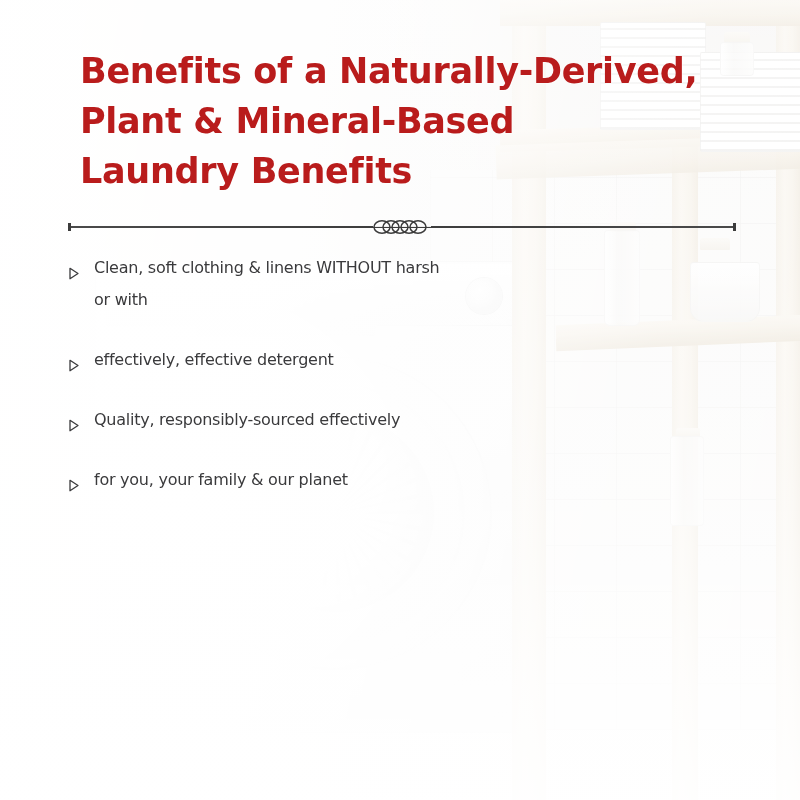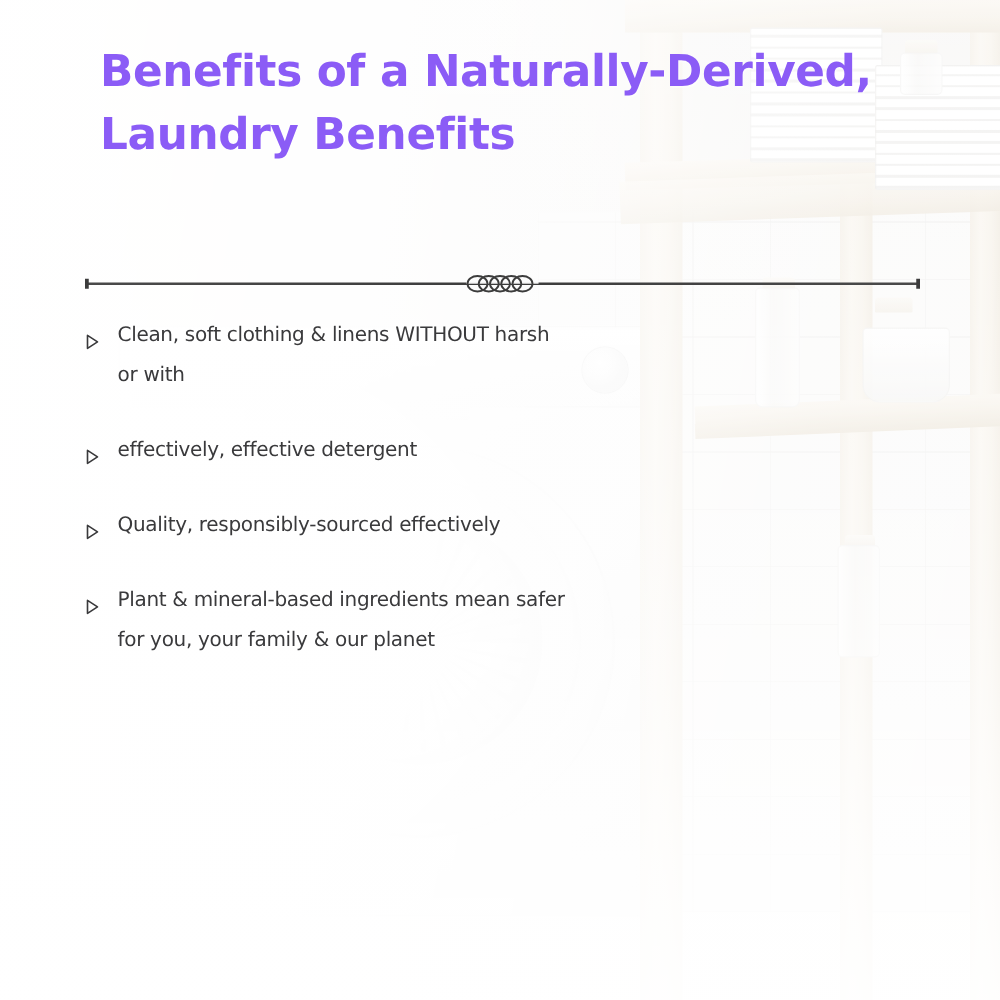--- a/index.html
+++ b/index.html
@@ -147,23 +147,23 @@
   }
 
   
   .content {
     position:absolute; inset:0;
     padding:0;
   }
 
   .title {
     position:absolute;
-    left:80px; top:33px;
+    left:80px; top:46px;
     width:600px;
-    color:#8b5cf6;
+    color:#b91c1c;
     font-family:"DejaVu Sans", sans-serif;
     font-weight:bold;
     font-size:35px;
     line-height:50px;
     letter-spacing:-0.3px;
     text-shadow:1px 1px 1px rgba(255,255,255,.55);
   }
   .title-line { display:block; white-space:nowrap; }
 
   .divider-wrap {
@@ -258,20 +258,21 @@
 
     <div class="haze"></div>
     <div class="haze2"></div>
     <div class="haze3"></div>
   </div>
 
   <div class="content">
 
     <h1 class="title">
       <span class="title-line">Benefits of a Naturally-Derived,</span>
+      <span class="title-line">Plant &amp; Mineral-Based</span>
       <span class="title-line">Laundry Benefits</span>
     </h1>
 
     <div class="divider-wrap">
       <div class="rule"></div>
       <div class="rule-cap l"></div>
       <div class="rule-cap r"></div>
       <div class="ornament">
         <svg width="58" height="20" viewBox="0 0 58 20" fill="none" xmlns="http://www.w3.org/2000/svg">
           <rect x="0" y="8.4" width="58" height="1.6" fill="#ffffff" opacity="0.9"></rect>
@@ -321,20 +322,19 @@
       </div>
 
 
       <div class="bullet">
         <span class="marker">
           <svg width="12" height="13" viewBox="0 0 12 13" xmlns="http://www.w3.org/2000/svg">
             <path d="M2 1.3 L10 6.5 L2 11.7 Z" fill="none" stroke="#3a3a3c" stroke-width="1.3" stroke-linejoin="round"></path>
           </svg>
         </span>
         <span class="bullet-text">
-          <span class="ln">Plant &amp; mineral-based ingredients mean safer</span>
           <span class="ln">for you, your family &amp; our planet</span>
         </span>
       </div>
 
     </div>
   </div>
 </div>
 
 </body></html>

